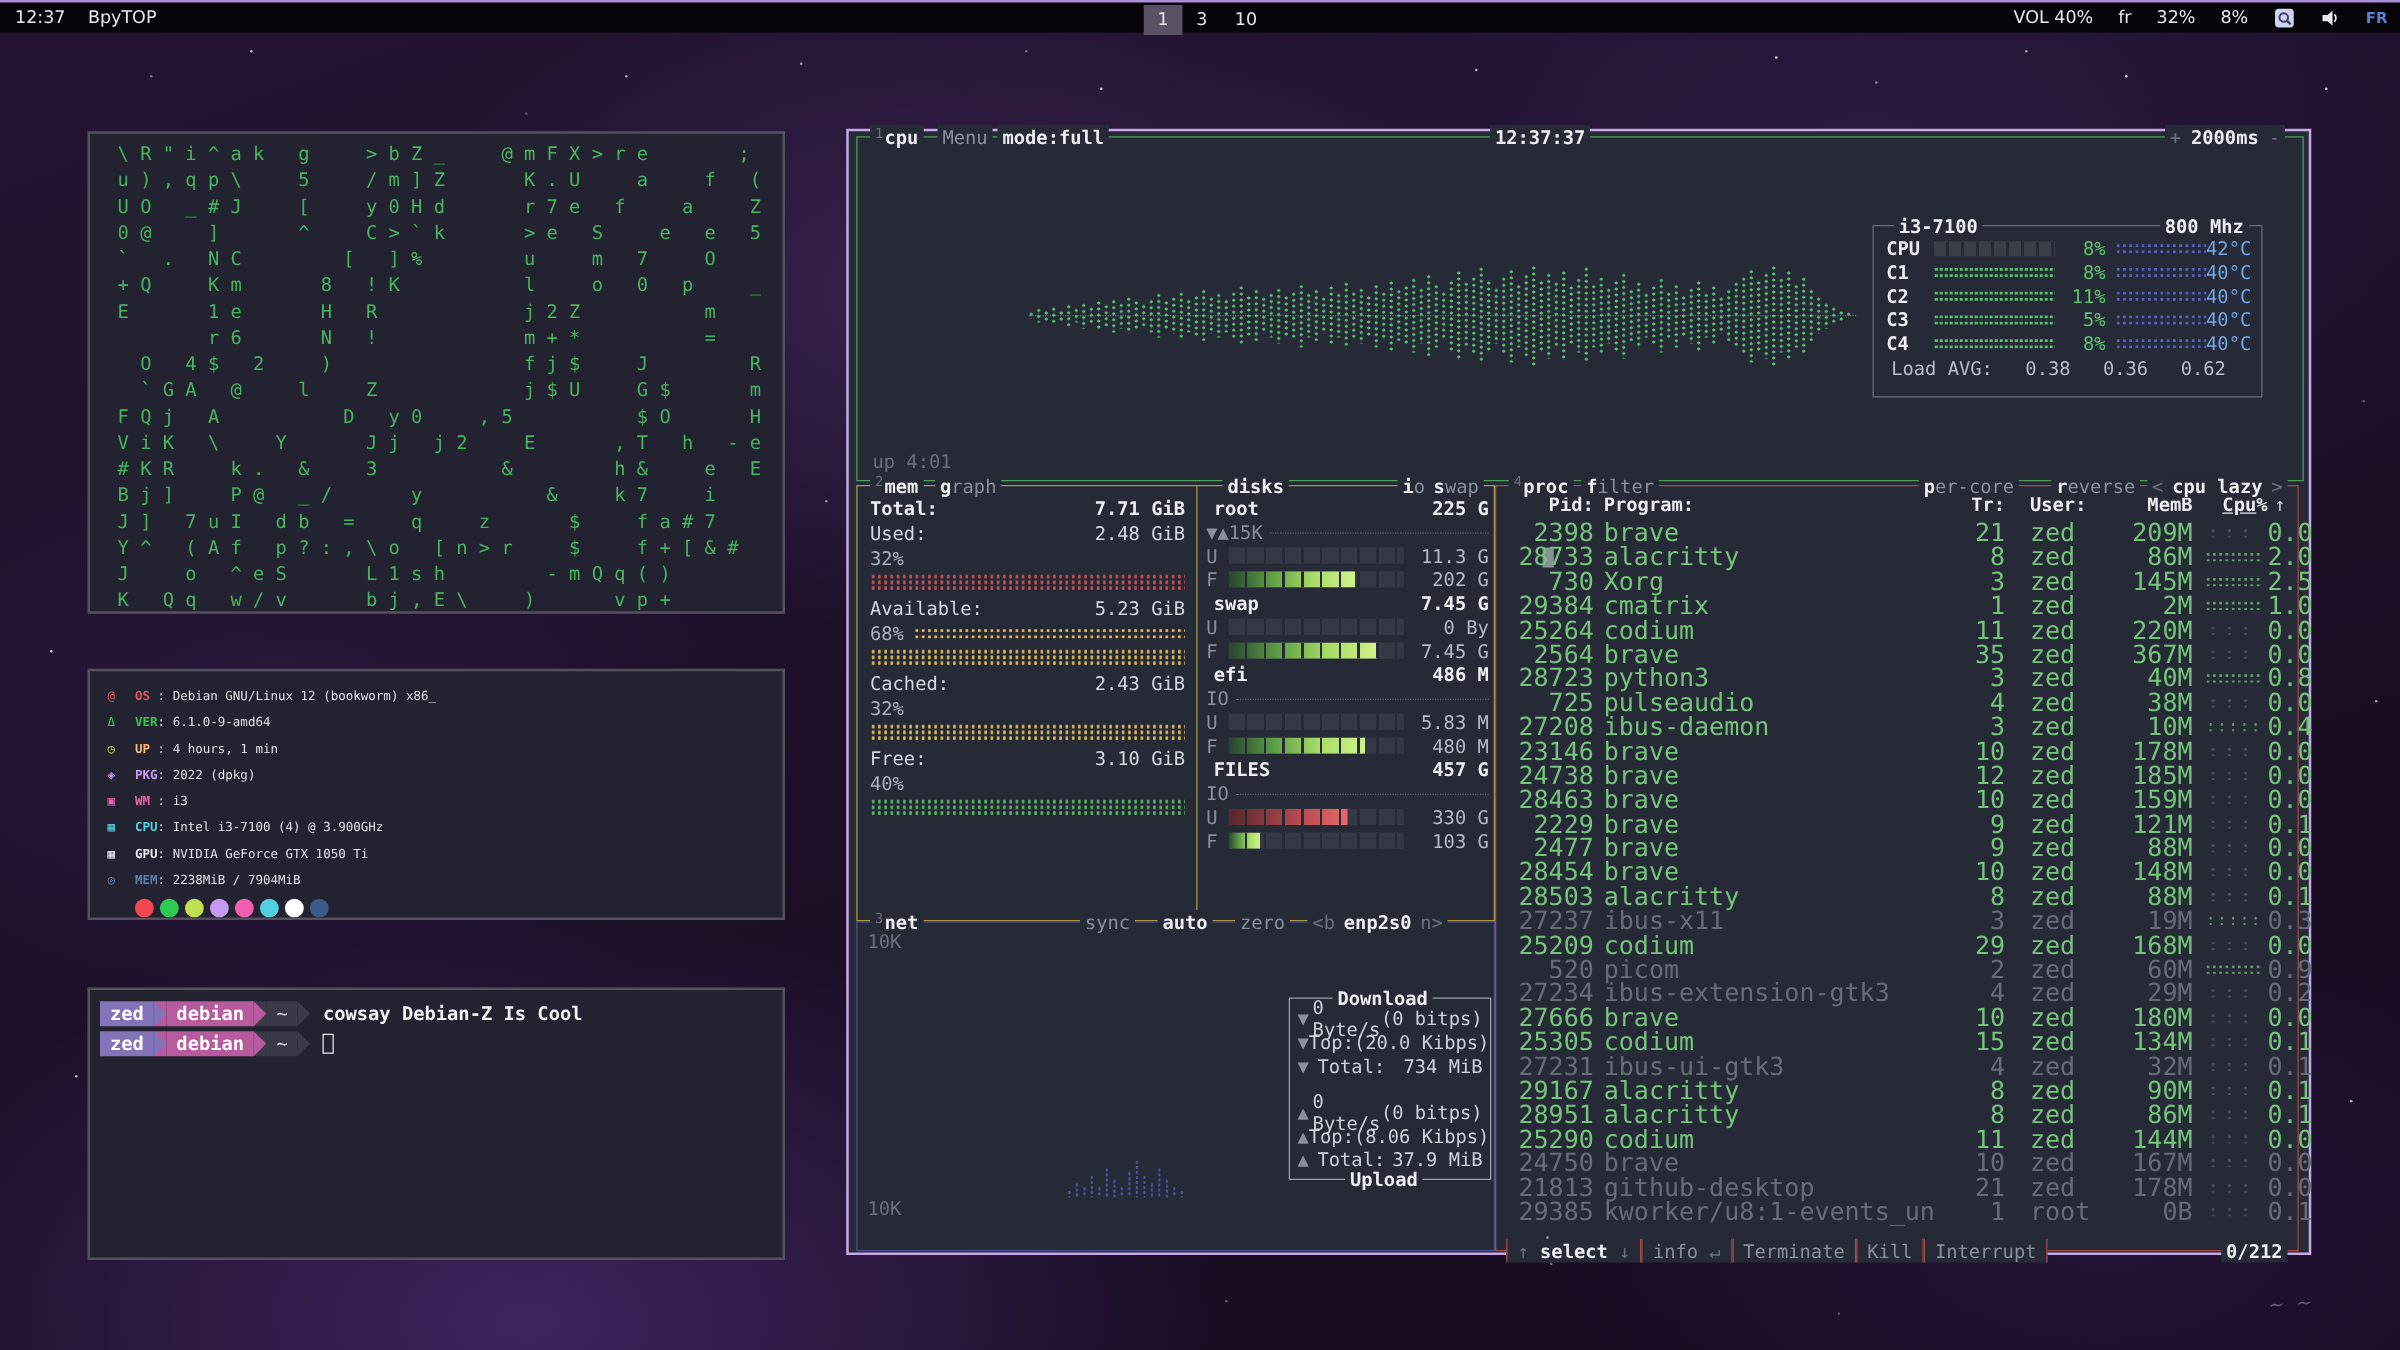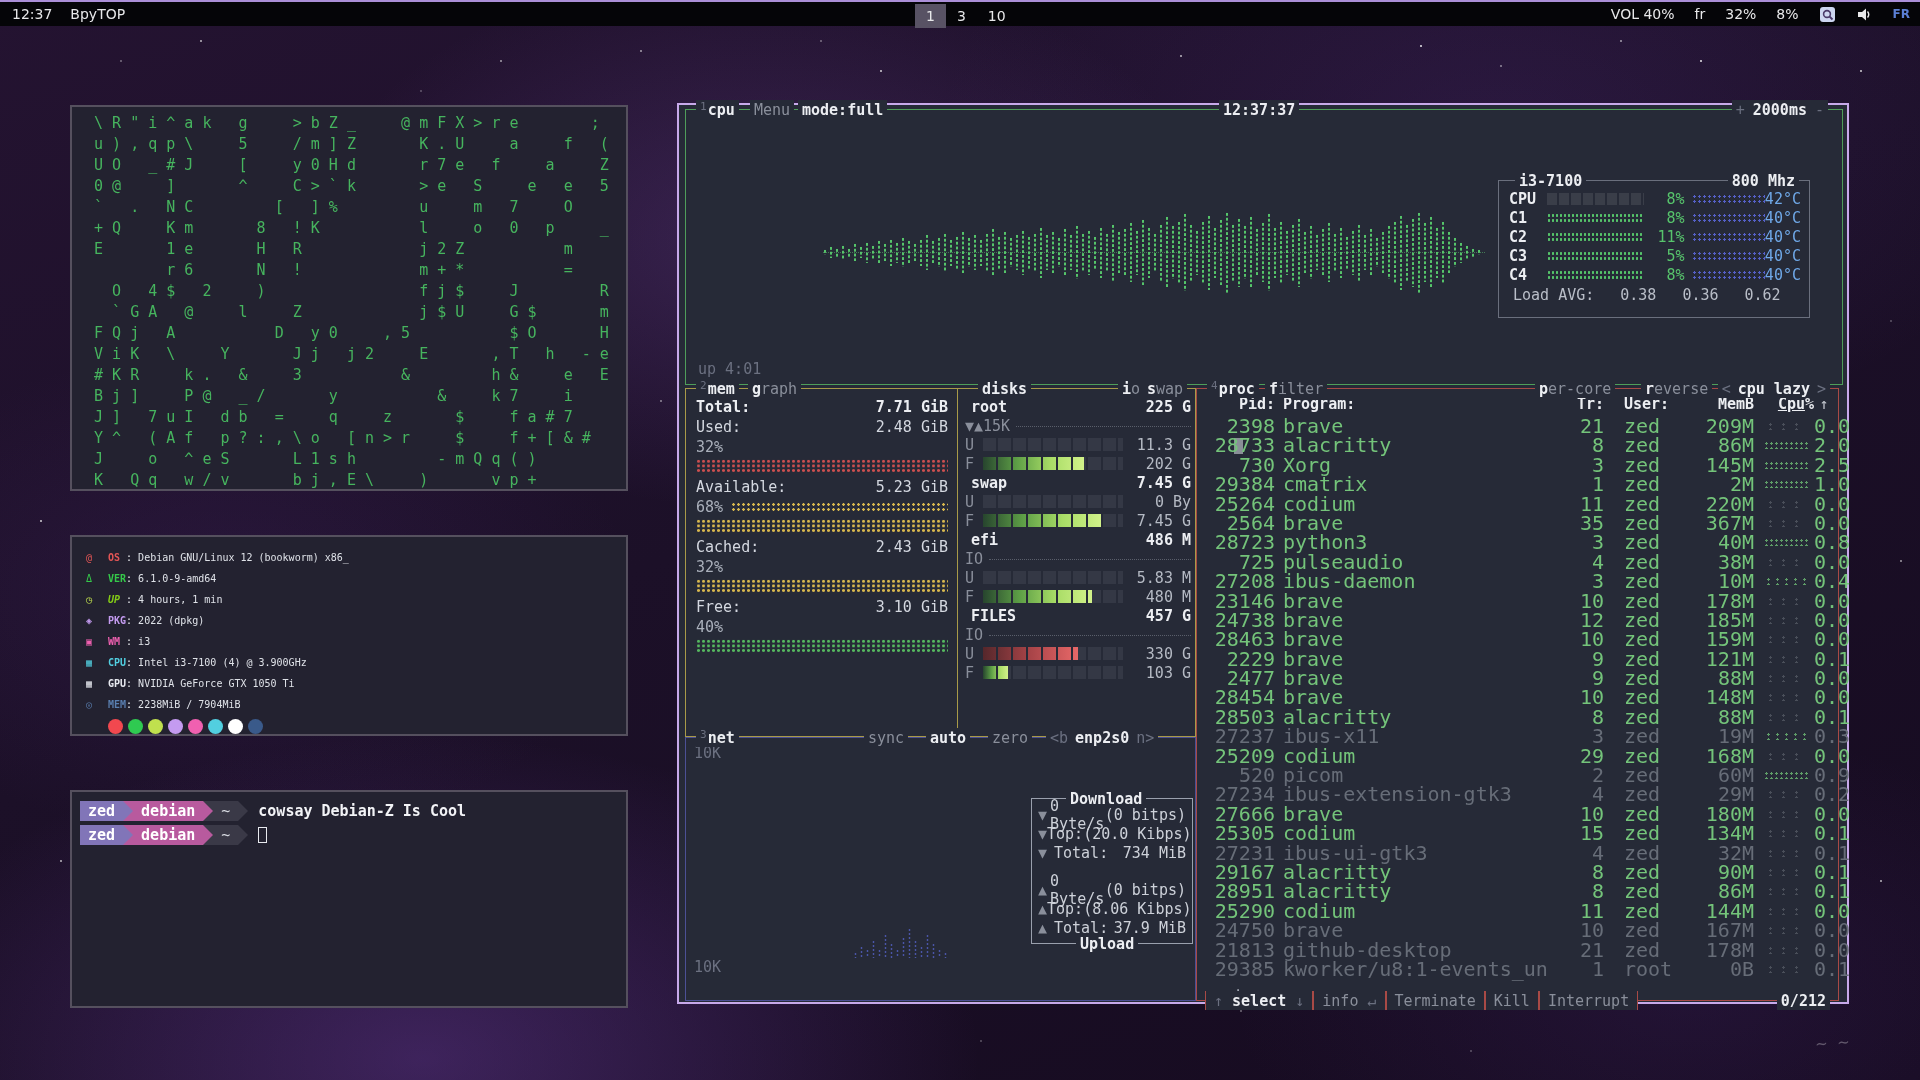--- a/index.html
+++ b/index.html
@@ -265,21 +265,21 @@
   J ]   7 u I   d b   =     q     z       $     f a # 7    
   Y ^   ( A f   p ? : , \ o   [ n &gt; r     $     f + [ &amp; #  
   J     o   ^ e S       L 1 s h         - m Q q ( )        
   K   Q q   w / v       b j , E \     )       v p +        </pre>
 </div>
 
 <div class="term" id="fetch-win">
   <div class="fetch-col" id="fetch-rows">
       <div class="fetch-row"><span class="fetch-icon" style="color: rgb(226, 85, 85);">@</span><span class="fetch-label" style="color: rgb(226, 85, 85);">OS </span><span>: </span><span class="fetch-value">Debian GNU/Linux 12 (bookworm) x86_</span></div>
       <div class="fetch-row"><span class="fetch-icon" style="color: rgb(53, 201, 74);">Δ</span><span class="fetch-label" style="color: rgb(53, 201, 74);">VER</span><span>: </span><span class="fetch-value">6.1.0-9-amd64</span></div>
-      <div class="fetch-row"><span class="fetch-icon" style="color: rgb(192, 224, 78);">◷</span><span class="fetch-label" style="color: #84cc16; font-style: italic;">UP </span><span>: </span><span class="fetch-value">4 hours, 1 min</span></div>
+      <div class="fetch-row"><span class="fetch-icon" style="color: rgb(192, 224, 78);">◷</span><span class="fetch-label" style="color: #fdba74;">UP </span><span>: </span><span class="fetch-value">4 hours, 1 min</span></div>
       <div class="fetch-row"><span class="fetch-icon" style="color: rgb(196, 155, 240);">◈</span><span class="fetch-label" style="color: rgb(196, 155, 240);">PKG</span><span>: </span><span class="fetch-value">2022 (dpkg)</span></div>
       <div class="fetch-row"><span class="fetch-icon" style="color: rgb(240, 96, 176);">▣</span><span class="fetch-label" style="color: rgb(240, 96, 176);">WM </span><span>: </span><span class="fetch-value">i3</span></div>
       <div class="fetch-row"><span class="fetch-icon" style="color: rgb(82, 207, 224);">▦</span><span class="fetch-label" style="color: rgb(82, 207, 224);">CPU</span><span>: </span><span class="fetch-value">Intel i3-7100 (4) @ 3.900GHz</span></div>
       <div class="fetch-row"><span class="fetch-icon" style="color: rgb(232, 234, 240);">▦</span><span class="fetch-label" style="color: rgb(232, 234, 240);">GPU</span><span>: </span><span class="fetch-value">NVIDIA GeForce GTX 1050 Ti</span></div>
       <div class="fetch-row"><span class="fetch-icon" style="color: rgb(90, 127, 176);">◎</span><span class="fetch-label" style="color: rgb(90, 127, 176);">MEM</span><span>: </span><span class="fetch-value">2238MiB / 7904MiB</span></div>
       <div class="fetch-dots">
         <i style="background: rgb(242, 72, 79);"></i>
         <i style="background: rgb(47, 202, 81);"></i>
         <i style="background: rgb(192, 224, 78);"></i>
         <i style="background: rgb(196, 155, 240);"></i>
@@ -311,21 +311,21 @@
     <span class="cursor"></span>
   </div>
 </div>
 
 <div id="bpytop">
 
   <div class="bt-box" id="cpu-box">
     <div class="btchip" style="left:10px"><span class="sup">1</span><span class="bt-title">cpu</span></div>
     <div class="btchip btbtn" style="left:64px">Menu</div>
     <div class="btchip bt-title" style="left:112px">mode:full</div>
-    <div class="btchip bt-title" style="left:533px">12:37:37</div>
+    <div class="btchip bt-title" style="left:506px">12:37:37</div>
     <div class="btchip" style="right:14px">
       <span class="dimtxt">+</span>
       <span class="bt-title" style="margin:0 8px">2000ms</span>
       <span class="dimtxt">-</span>
     </div>
     <div id="cpu-graph">
         <div class="wline"></div>
         <div class="wcol" style="height: 6px;"></div>
         <div class="wcol" style="height: 12px;"></div>
         <div class="wcol" style="height: 9px;"></div>

